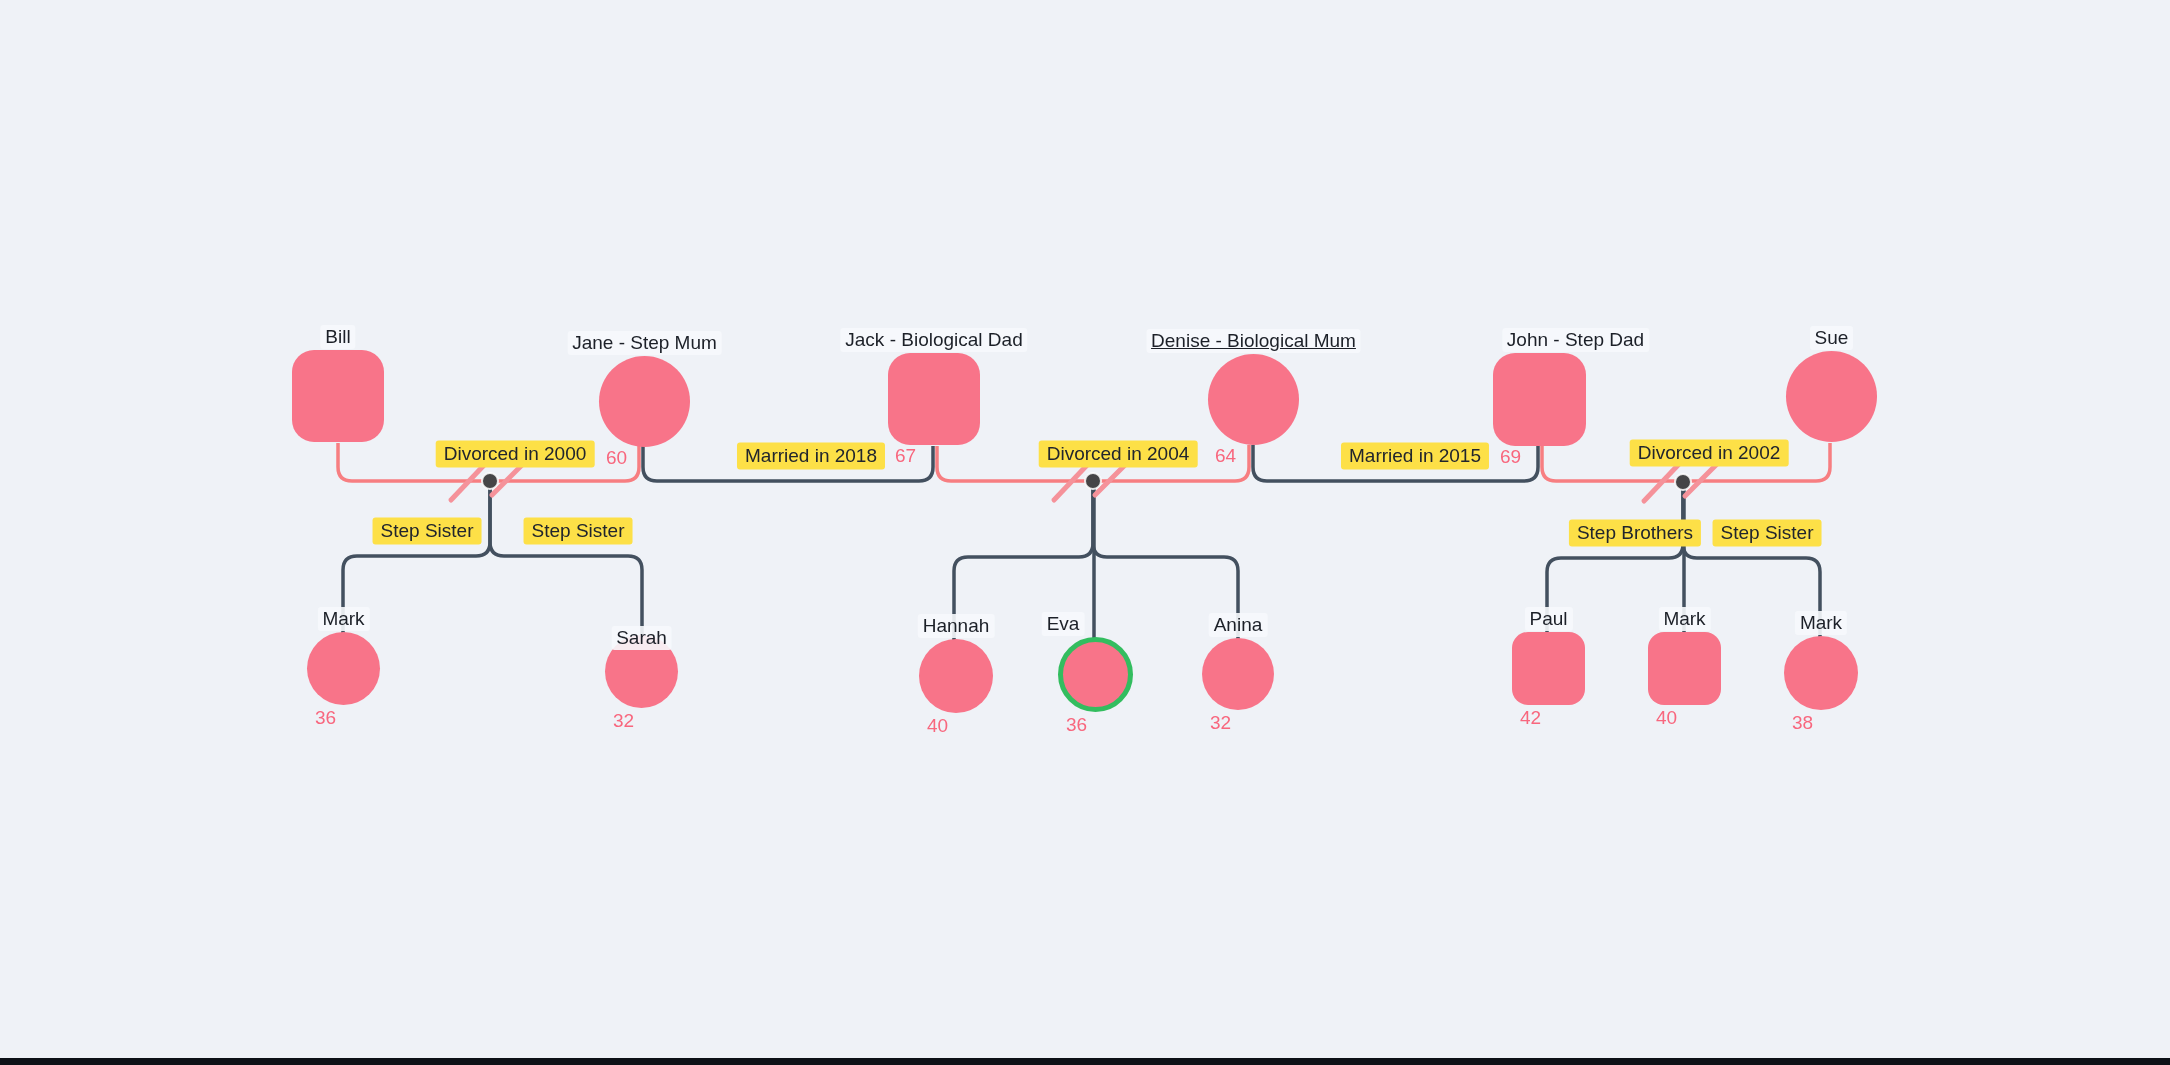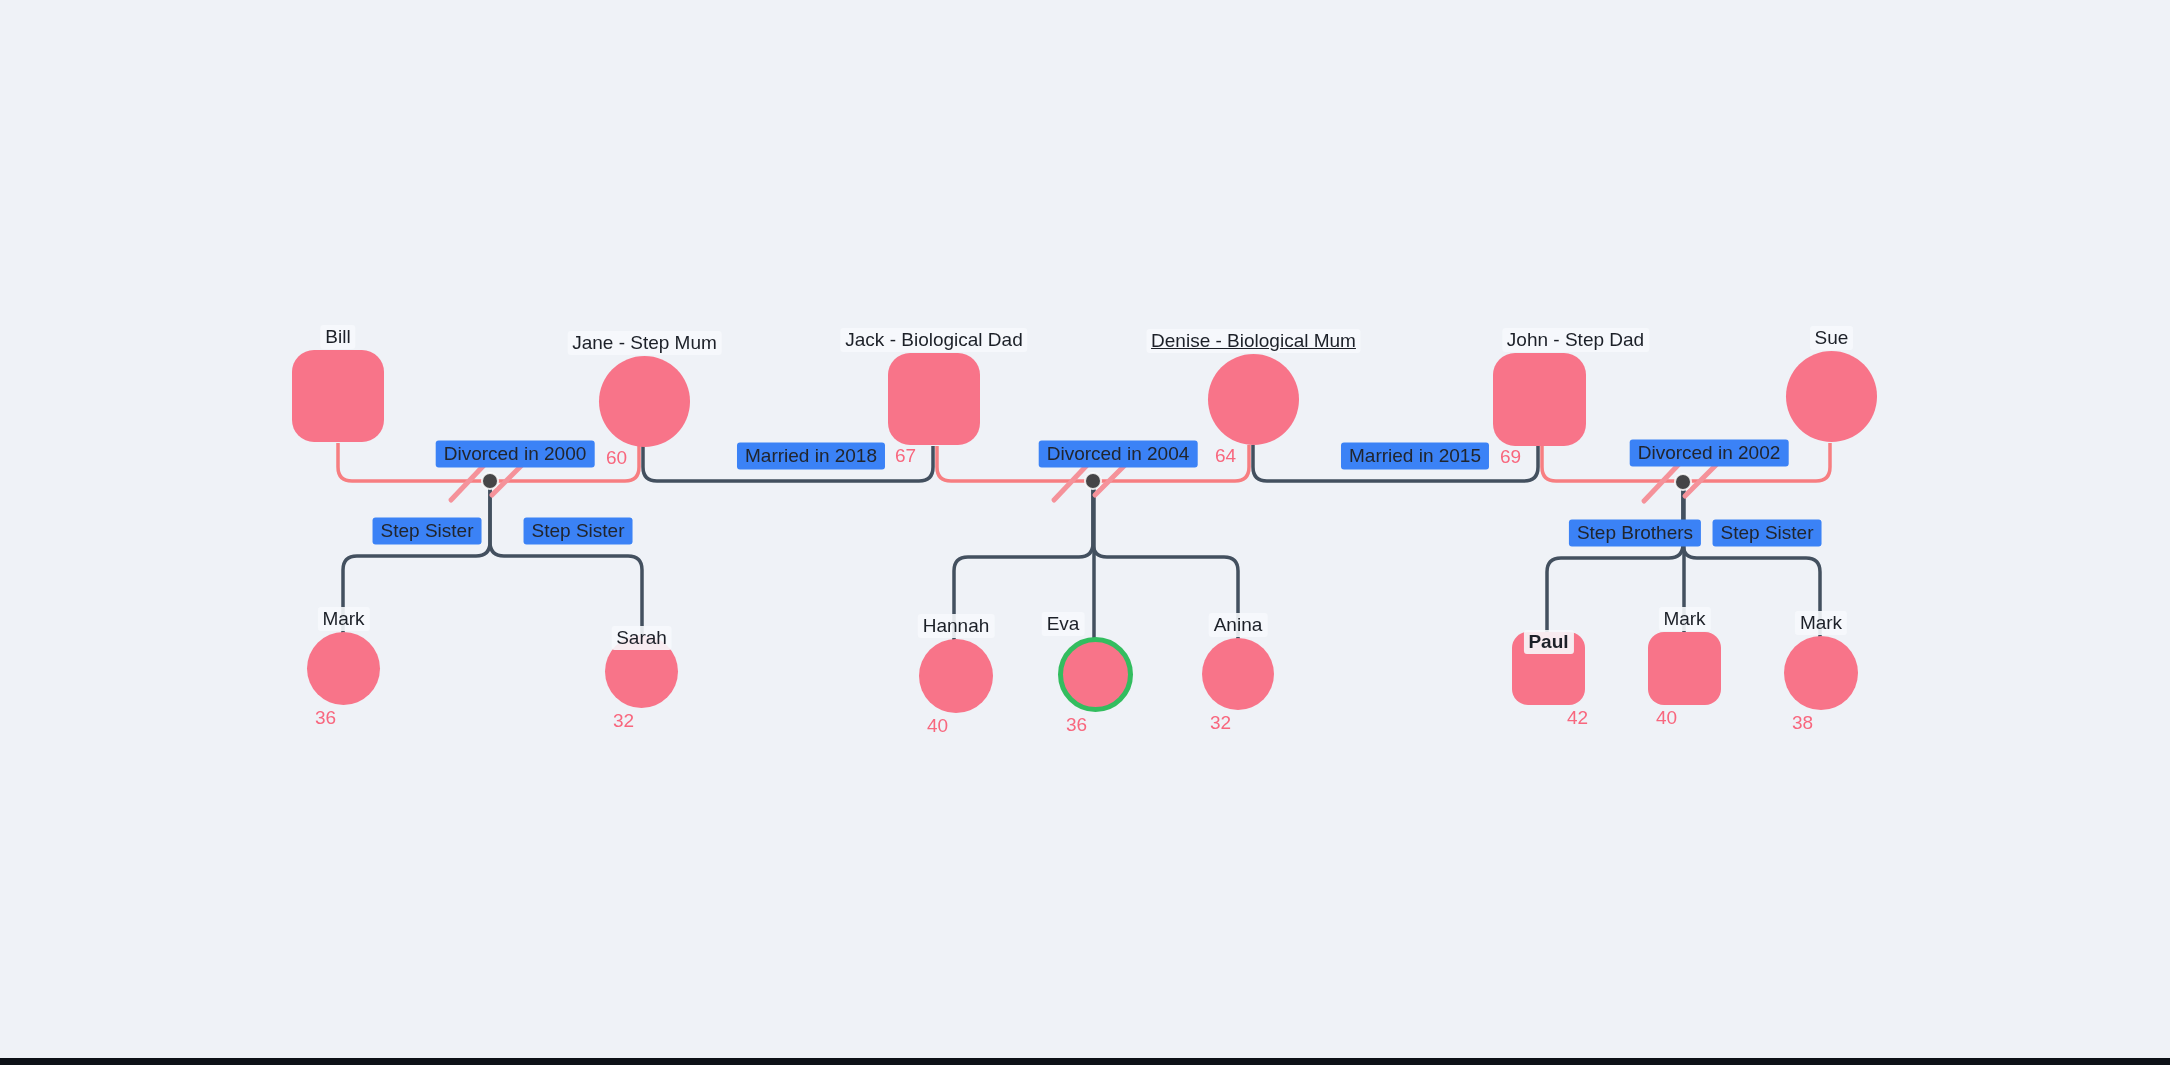--- a/index.html
+++ b/index.html
@@ -7,21 +7,21 @@
           font-family:"Liberation Sans",sans-serif;}
   #edges{position:absolute;left:0;top:0;width:2170px;height:1065px;}
   .shape{position:absolute;background:#f87489;box-sizing:border-box;}
   .shape.circle{border-radius:50%;}
   .shape.selected{border:5px solid #33bd5f;}
   .person-name{position:absolute;transform:translateX(-50%);white-space:nowrap;
                font-size:19px;color:#1c2028;background:rgba(246,248,252,0.9);
                padding:1px 5px;border-radius:3px;line-height:1.15;}
   .person-age{position:absolute;font-size:19px;color:#f8677e;line-height:1;white-space:nowrap;}
   .edge-label{position:absolute;transform:translate(-50%,-50%);white-space:nowrap;
-              font-size:19px;color:#21252d;background:#3b82f6;padding:2px 8px;
+              font-size:19px;color:#21252d;background:#fde047;padding:2px 8px;
               border-radius:3px;line-height:1.2;}
   #bottom-bar{position:absolute;left:0;bottom:0;width:100%;height:7px;background:#0d1117;}
 </style>
 </head>
 <body>
 
 <div id="canvas">
   <svg id="edges" viewBox="0 0 2170 1065">
       <path d="M338,443 L338,467 Q338,481 352,481 L625,481 Q639,481 639,467 L639,446" fill="none" stroke="#f77e81" stroke-width="3.5" stroke-linecap="butt"></path>
       <path d="M937,446 L937,467 Q937,481 951,481 L1235,481 Q1249,481 1249,467 L1249,445" fill="none" stroke="#f77e81" stroke-width="3.5" stroke-linecap="butt"></path>
@@ -72,22 +72,22 @@
       <div class="shape circle" style="left: 919px; top: 639px; width: 74px; height: 74px;"></div>
       <div class="person-name" style="left: 956px; top: 614px;">Hannah</div>
       <div class="person-age" style="left: 927px; top: 716px;">40</div>
       <div class="shape circle selected" style="left: 1058px; top: 637px; width: 75px; height: 75px;"></div>
       <div class="person-name" style="left: 1063px; top: 612px;">Eva</div>
       <div class="person-age" style="left: 1066px; top: 715px;">36</div>
       <div class="shape circle" style="left: 1202px; top: 638px; width: 72px; height: 72px;"></div>
       <div class="person-name" style="left: 1238px; top: 613px;">Anina</div>
       <div class="person-age" style="left: 1210px; top: 713px;">32</div>
       <div class="shape " style="left: 1512px; top: 632px; width: 73px; height: 73px; border-radius: 16px;"></div>
-      <div class="person-name" style="left: 1548.5px; top: 630px; font-weight: bold;">Paul</div>
-      <div class="person-age" style="left: 1520px; top: 708px; margin-left: 47px;">42</div>
+      <div class="person-name" style="left: 1548.5px; top: 607px;">Paul</div>
+      <div class="person-age" style="left: 1520px; top: 708px;">42</div>
       <div class="shape " style="left: 1648px; top: 632px; width: 73px; height: 73px; border-radius: 16px;"></div>
       <div class="person-name" style="left: 1684.5px; top: 607px;">Mark</div>
       <div class="person-age" style="left: 1656px; top: 708px;">40</div>
       <div class="shape circle" style="left: 1784px; top: 636px; width: 74px; height: 74px;"></div>
       <div class="person-name" style="left: 1821px; top: 611px;">Mark</div>
       <div class="person-age" style="left: 1792px; top: 713px;">38</div>
       <div class="edge-label" style="left: 515px; top: 454px;">Divorced in 2000</div>
       <div class="edge-label" style="left: 1118px; top: 454px;">Divorced in 2004</div>
       <div class="edge-label" style="left: 1709px; top: 453px;">Divorced in 2002</div>
       <div class="edge-label" style="left: 811px; top: 456px;">Married in 2018</div>

